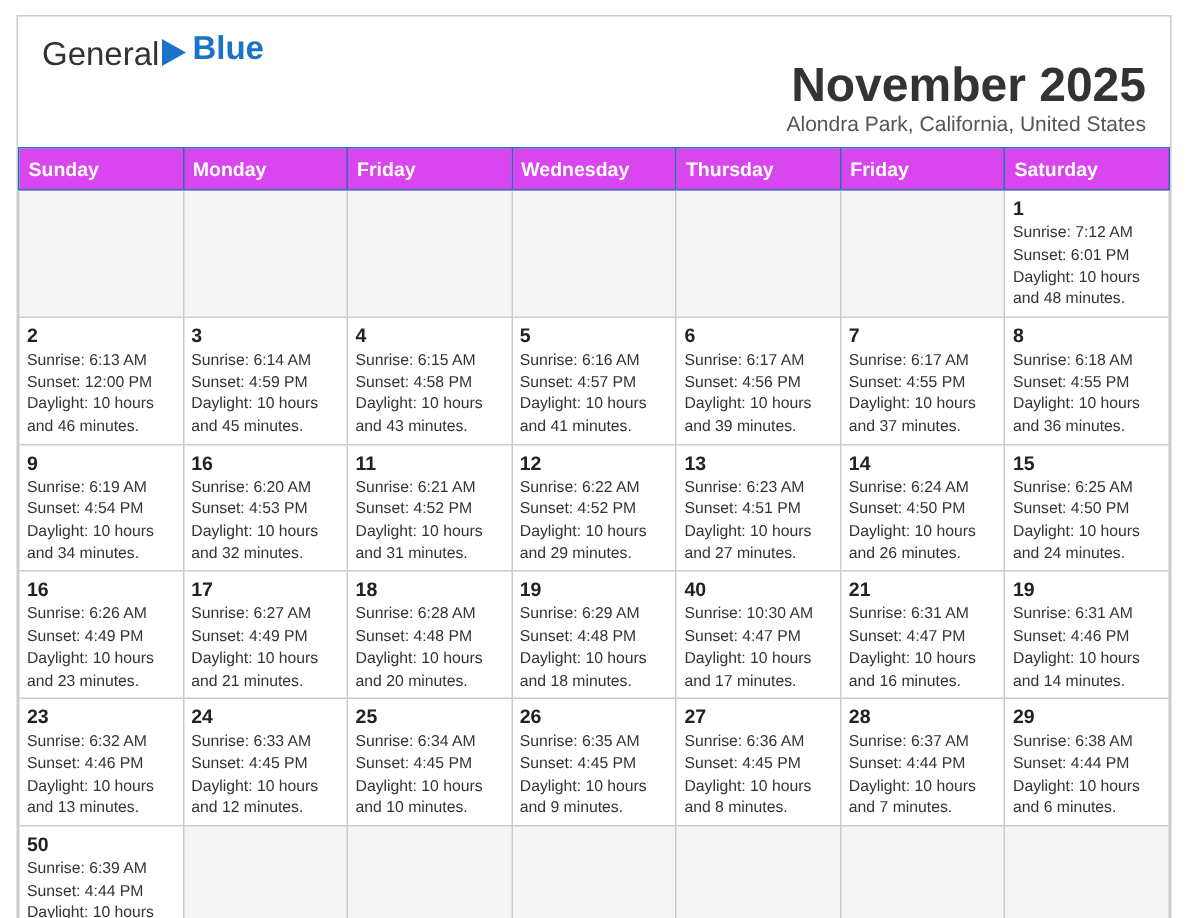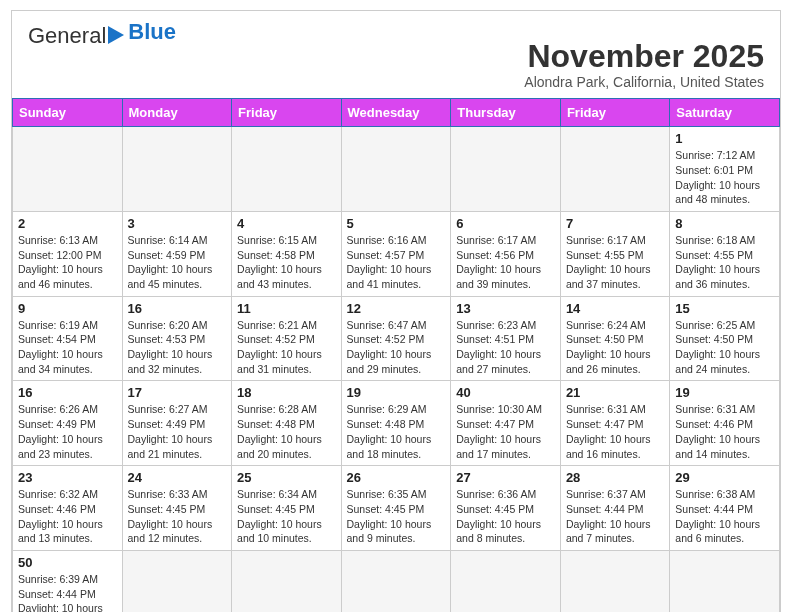--- a/index.html
+++ b/index.html
@@ -201,21 +201,21 @@
 Daylight: 10 hours and 32 minutes.</div>
           </td>
           <td>
             <div class="day-num">11</div>
             <div class="day-info">Sunrise: 6:21 AM
 Sunset: 4:52 PM
 Daylight: 10 hours and 31 minutes.</div>
           </td>
           <td>
             <div class="day-num">12</div>
-            <div class="day-info">Sunrise: 6:47 AM
+            <div class="day-info">Sunrise: 6:22 AM
 Sunset: 4:52 PM
 Daylight: 10 hours and 29 minutes.</div>
           </td>
           <td>
             <div class="day-num">13</div>
             <div class="day-info">Sunrise: 6:23 AM
 Sunset: 4:51 PM
 Daylight: 10 hours and 27 minutes.</div>
           </td>
           <td>

